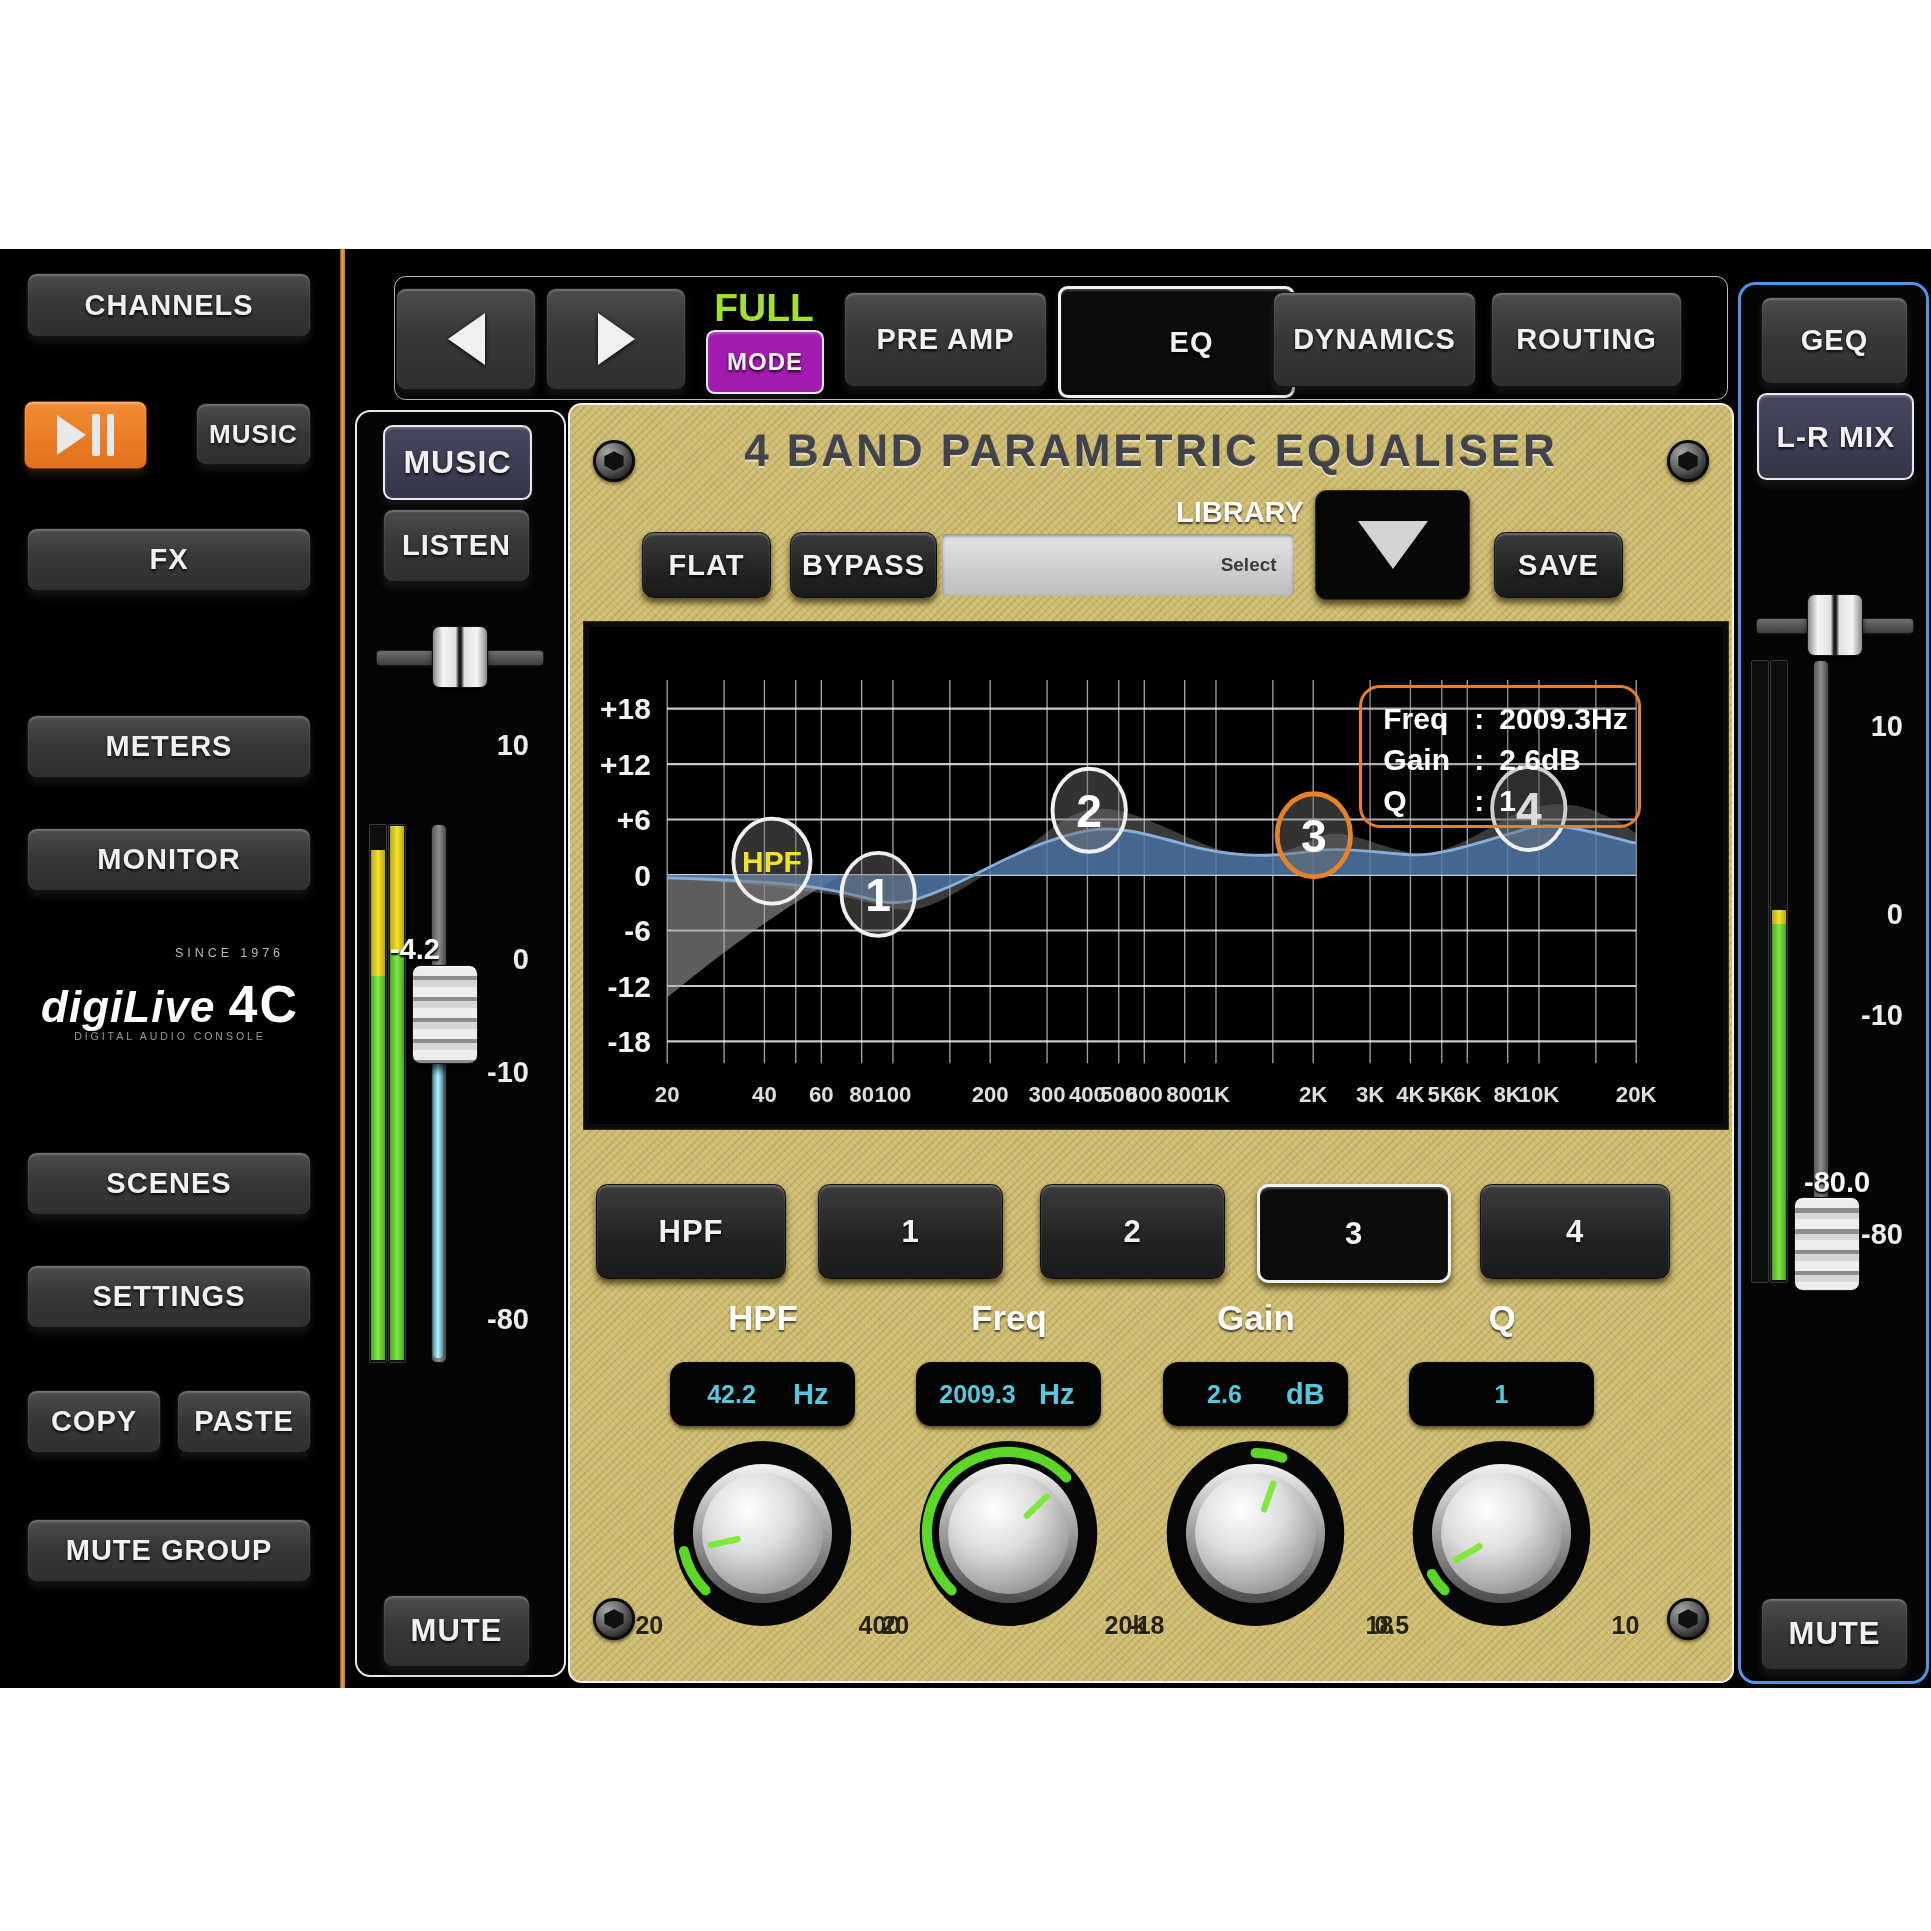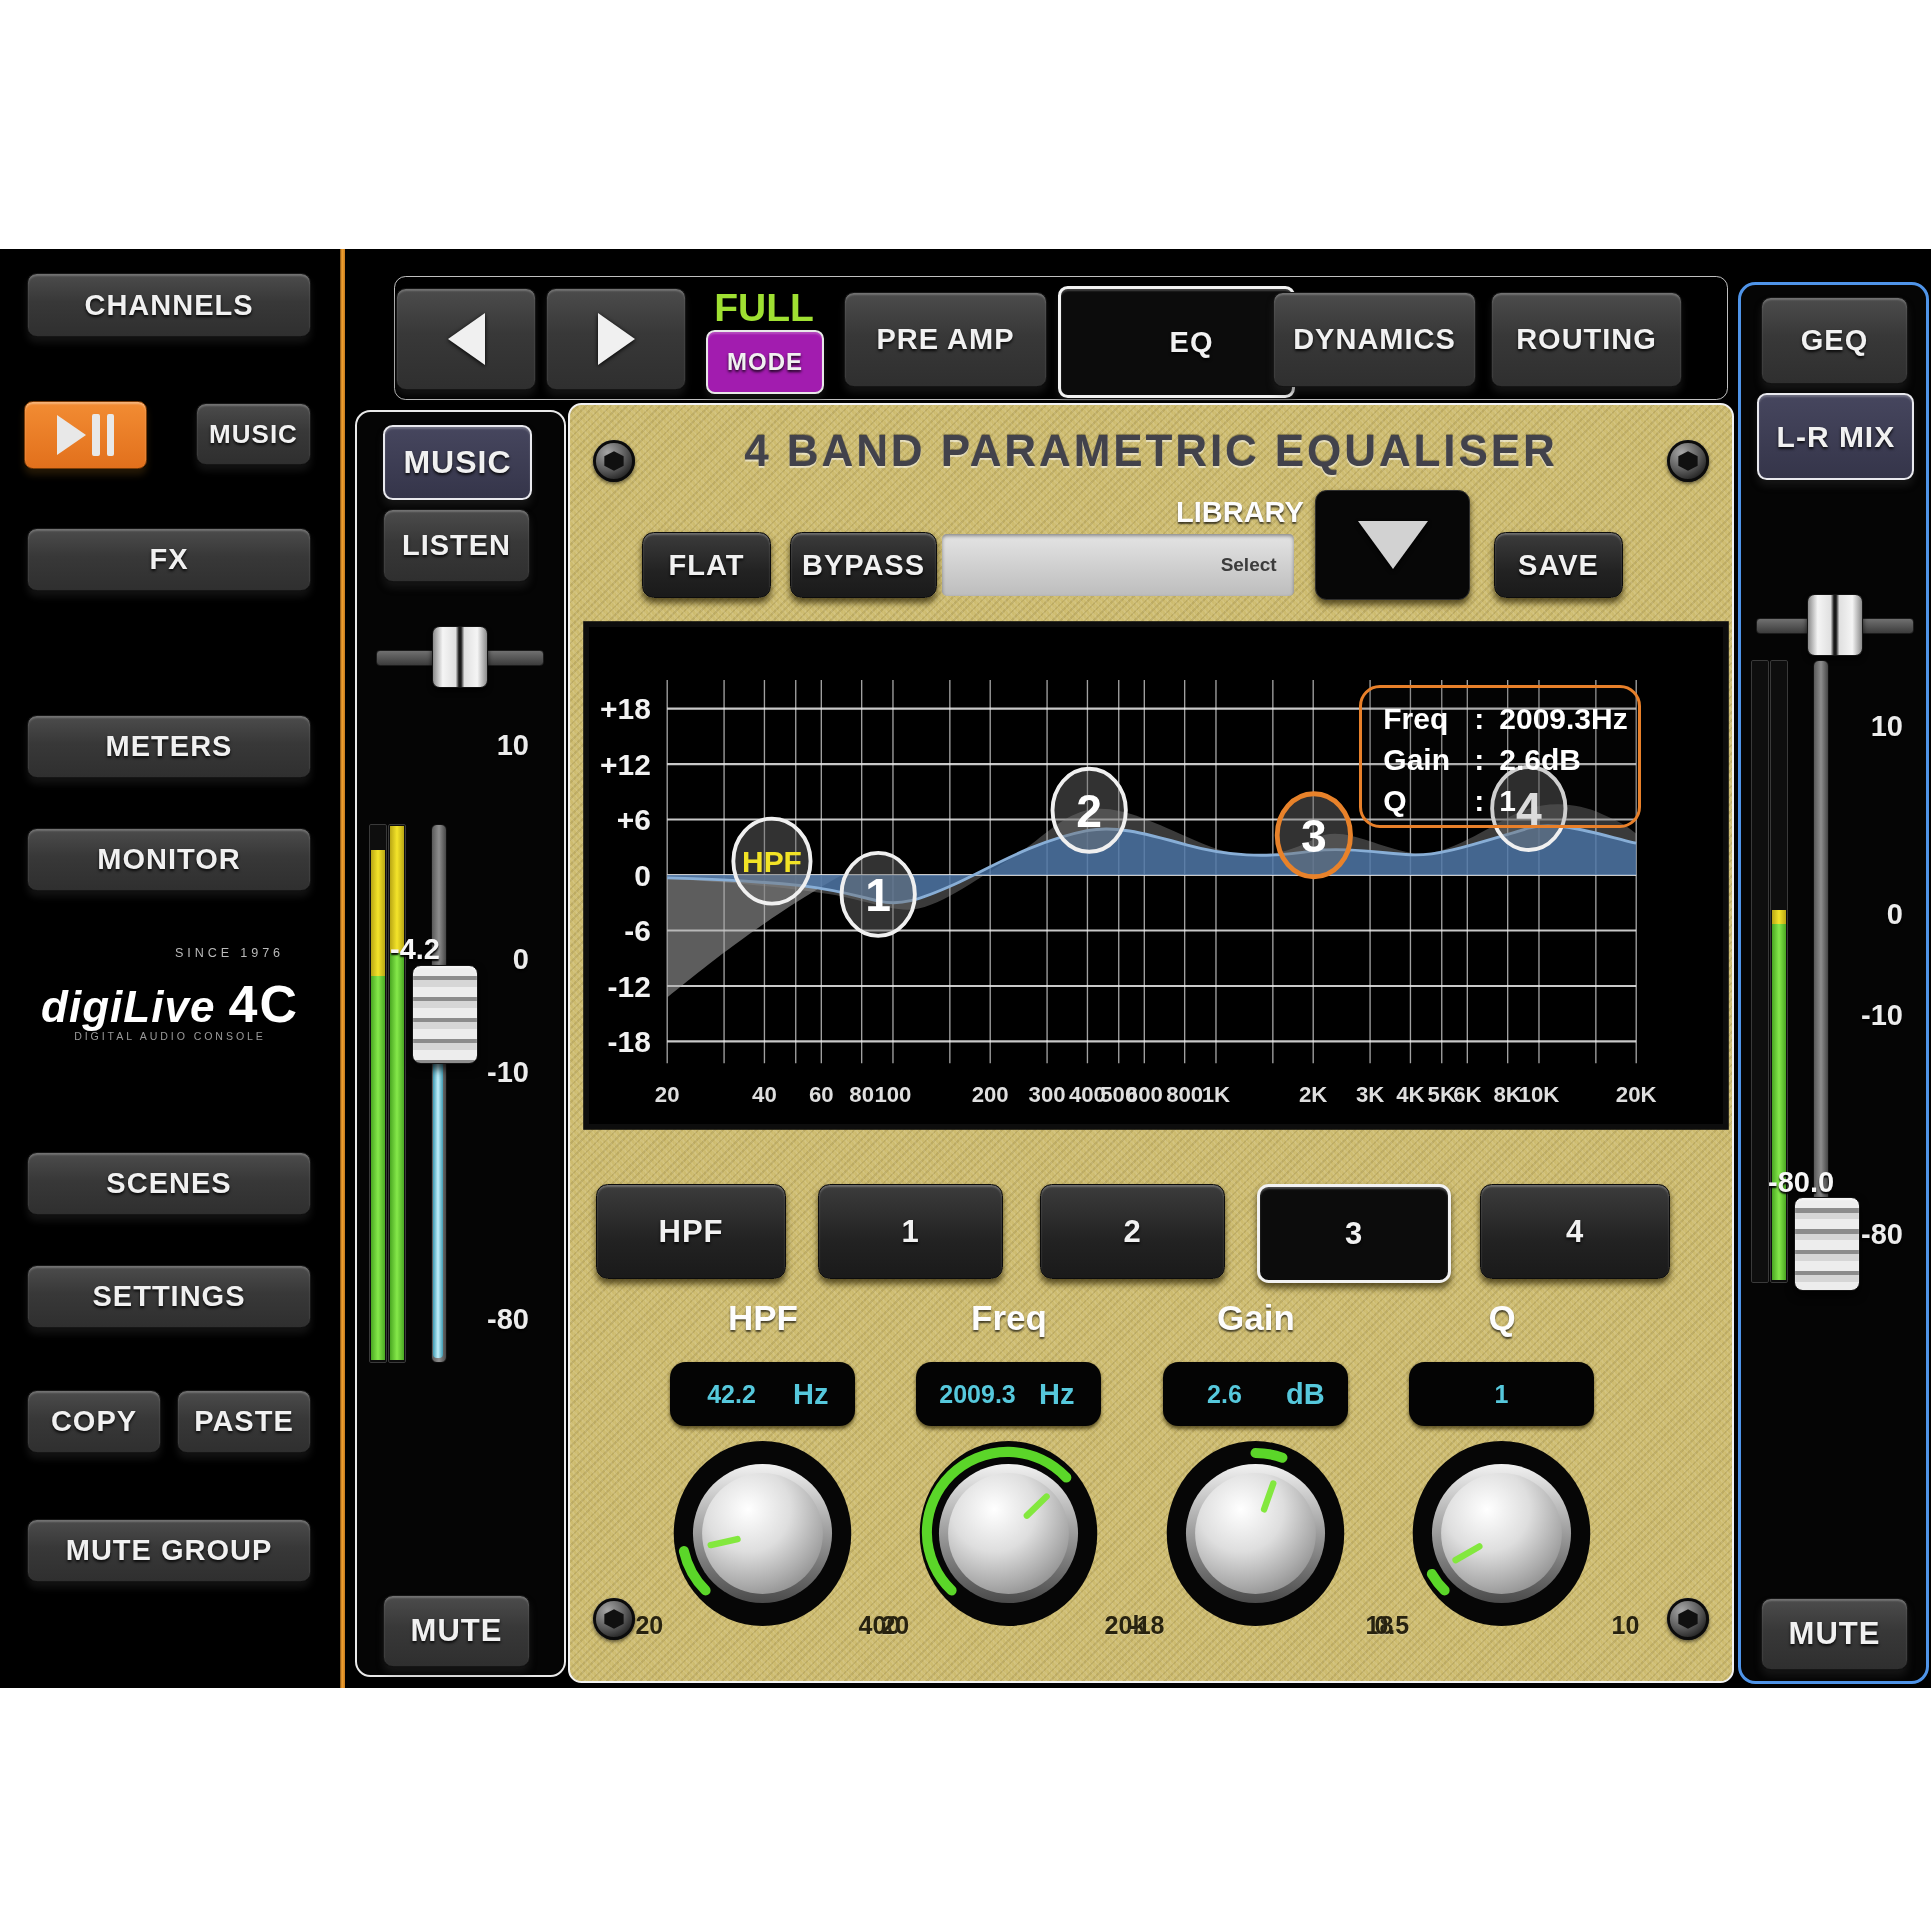--- a/index.html
+++ b/index.html
@@ -406,21 +406,21 @@
     <div class="btn" style="left:20px;top:11.6px;width:145px;height:85px;">GEQ</div>
     <div class="btn sel-purple" style="left:16.4px;top:108px;width:153px;height:83px;font-size:30px;">L-R MIX</div>
     <div class="pan-track" style="left:14.5px;top:333px;width:156px;"></div>
     <div class="pan-handle" style="left:66px;top:309px;"></div>
     <div class="meter" style="left:9.7px;top:375px;height:621px;"></div>
     <div class="meter" style="left:29px;top:375px;height:621px;">
       <div class="mfill fy" style="top:249px;height:13.5px;"></div>
       <div class="mfill fg" style="top:263px;bottom:1.9px;"></div>
     </div>
     <div class="fader-track" style="left:72px;top:375px;height:621px;"></div>
-    <div class="fader-val" style="left:27px;top:881px;">-80.0</div>
+    <div class="fader-val" style="left:27px;top:881px;padding-left:36px;">-80.0</div>
     <div class="fader-handle" style="left:53px;top:912px;height:92px;"></div>
     <div class="scale-lab" style="right:23px;top:425px;">10</div>
     <div class="scale-lab" style="right:23px;top:613px;">0</div>
     <div class="scale-lab" style="right:23px;top:714px;">-10</div>
     <div class="scale-lab" style="right:23px;top:933px;">-80</div>
     <div class="btn" style="left:20px;top:1313px;width:145px;height:70px;font-size:31px;">MUTE</div>
   </div>
 
 </div>
 

